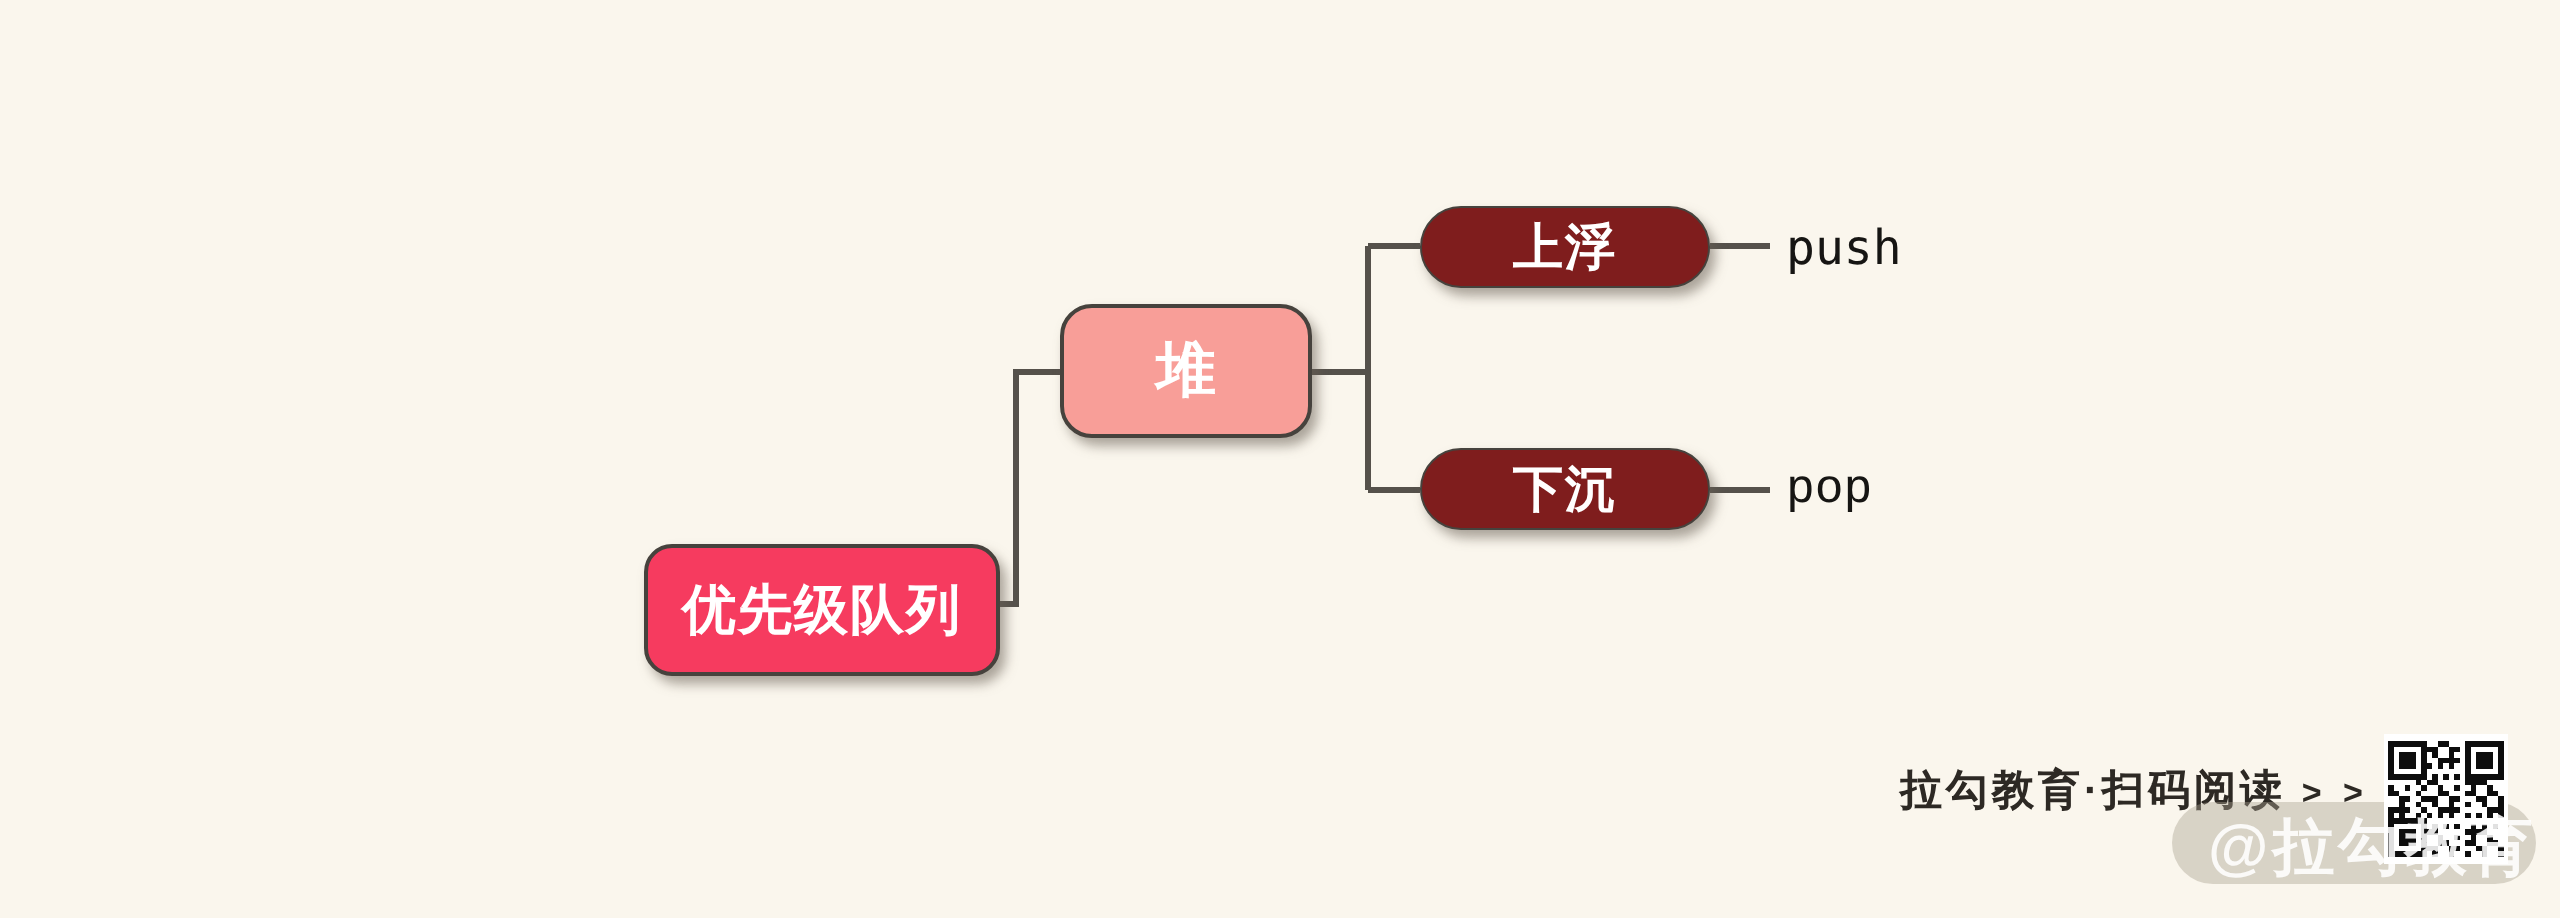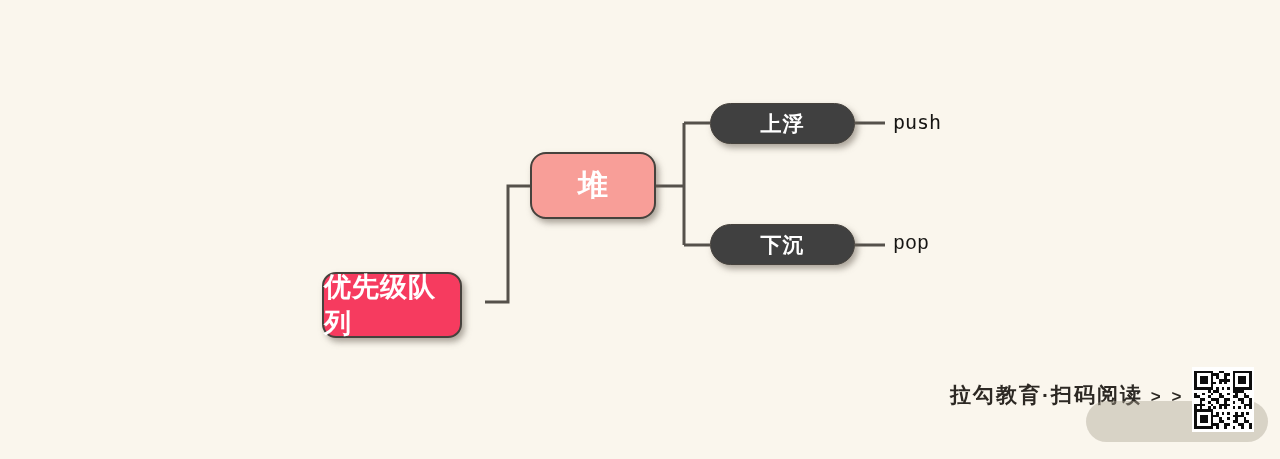--- a/index.html
+++ b/index.html
@@ -28,51 +28,51 @@
     box-sizing: border-box;
     color: #ffffff;
     font-weight: bold;
     border: 2px solid #46423d;
     box-shadow: 3px 4px 6px rgba(105, 96, 86, 0.55);
     cursor: default;
   }
 
   .node-root {
     left: 322px; top: 272px;
-    width: 140px; height: 66px;
+    width: 178px; height: 66px;
     background: #f63b5f;
     border-radius: 14px;
     font-size: 27px;
     letter-spacing: 1px;
   }
 
   .node-heap {
     left: 530px; top: 152px;
     width: 126px; height: 67px;
     background: #f89e98;
     border-radius: 16px;
     font-size: 30px;
   }
 
   .node-leaf {
     width: 145px; height: 41px;
-    background: #404040;
+    background: #7f1d1d;
     border-radius: 21px;
     border-width: 1.5px;
-    font-size: 21px;
+    font-size: 25px;
     letter-spacing: 1px;
   }
 
   .node-leaf-up   { left: 710px; top: 103px; }
   .node-leaf-down { left: 710px; top: 224px; text-align: right; }
 
   .leaf-annotation {
     position: absolute;
     font-family: "DejaVu Sans Mono", "Liberation Mono", monospace;
-    font-size: 20px;
+    font-size: 24px;
     color: #161513;
   }
   .annotation-push { left: 893px; top: 110px; }
   .annotation-pop  { left: 893px; top: 232px; font-family: Liberation Mono, monospace; }
 
   .footer-caption {
     position: absolute;
     left: 950px; top: 381px;
     font-size: 21px;
     font-weight: bold;
@@ -280,14 +280,15 @@
         <rect x="2" y="2" width="3" height="3" fill="#0d0d0d"></rect>
         <rect x="14" y="0" width="7" height="7" fill="#0d0d0d"></rect>
         <rect x="15" y="1" width="5" height="5" fill="#ffffff"></rect>
         <rect x="16" y="2" width="3" height="3" fill="#0d0d0d"></rect>
         <rect x="0" y="14" width="7" height="7" fill="#0d0d0d"></rect>
         <rect x="1" y="15" width="5" height="5" fill="#ffffff"></rect>
         <rect x="2" y="16" width="3" height="3" fill="#0d0d0d"></rect>
       </svg>
   </div>
 
+  <div class="watermark-text">@拉勾教育</div>
 
 </div>
 
 </body></html>

